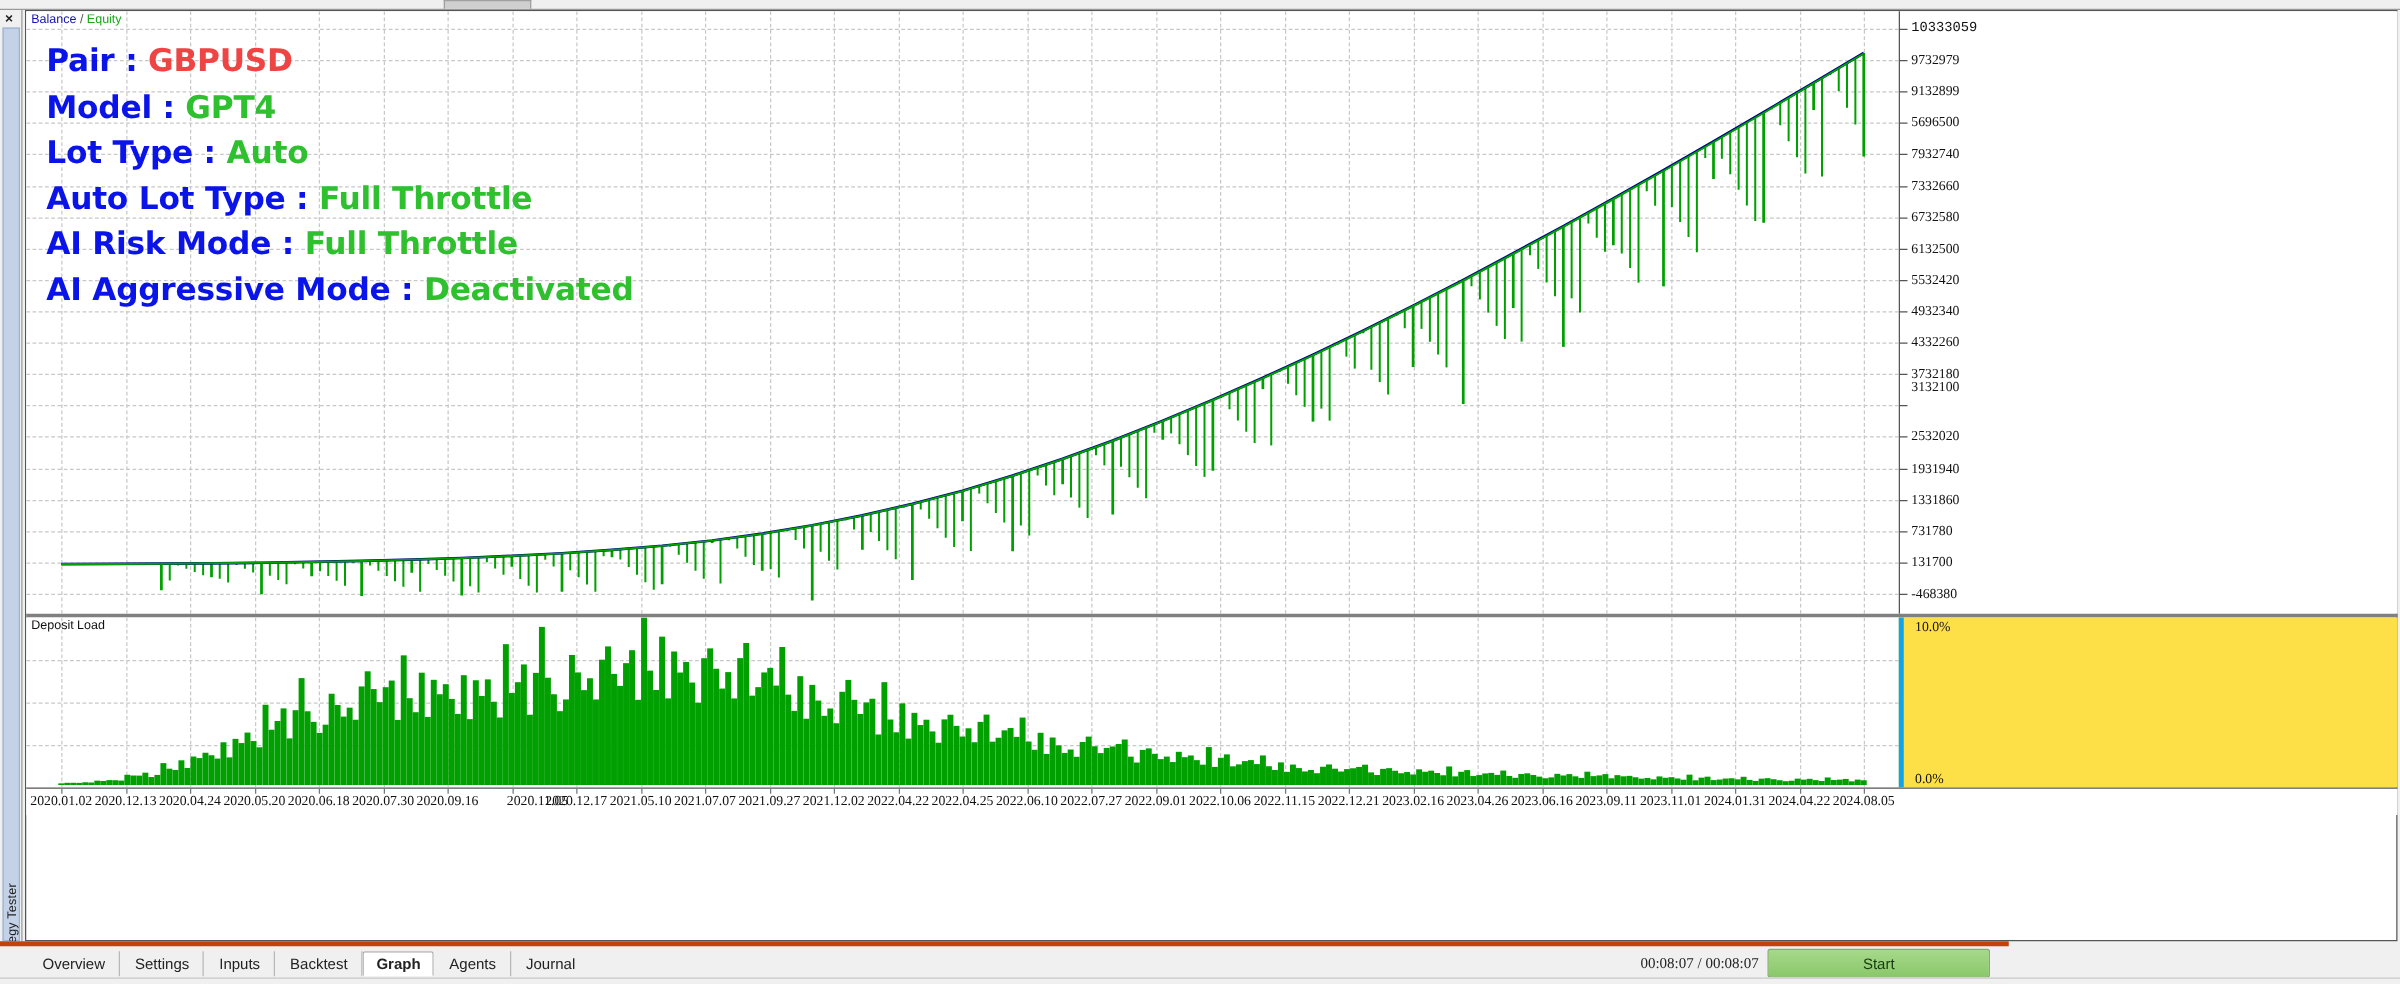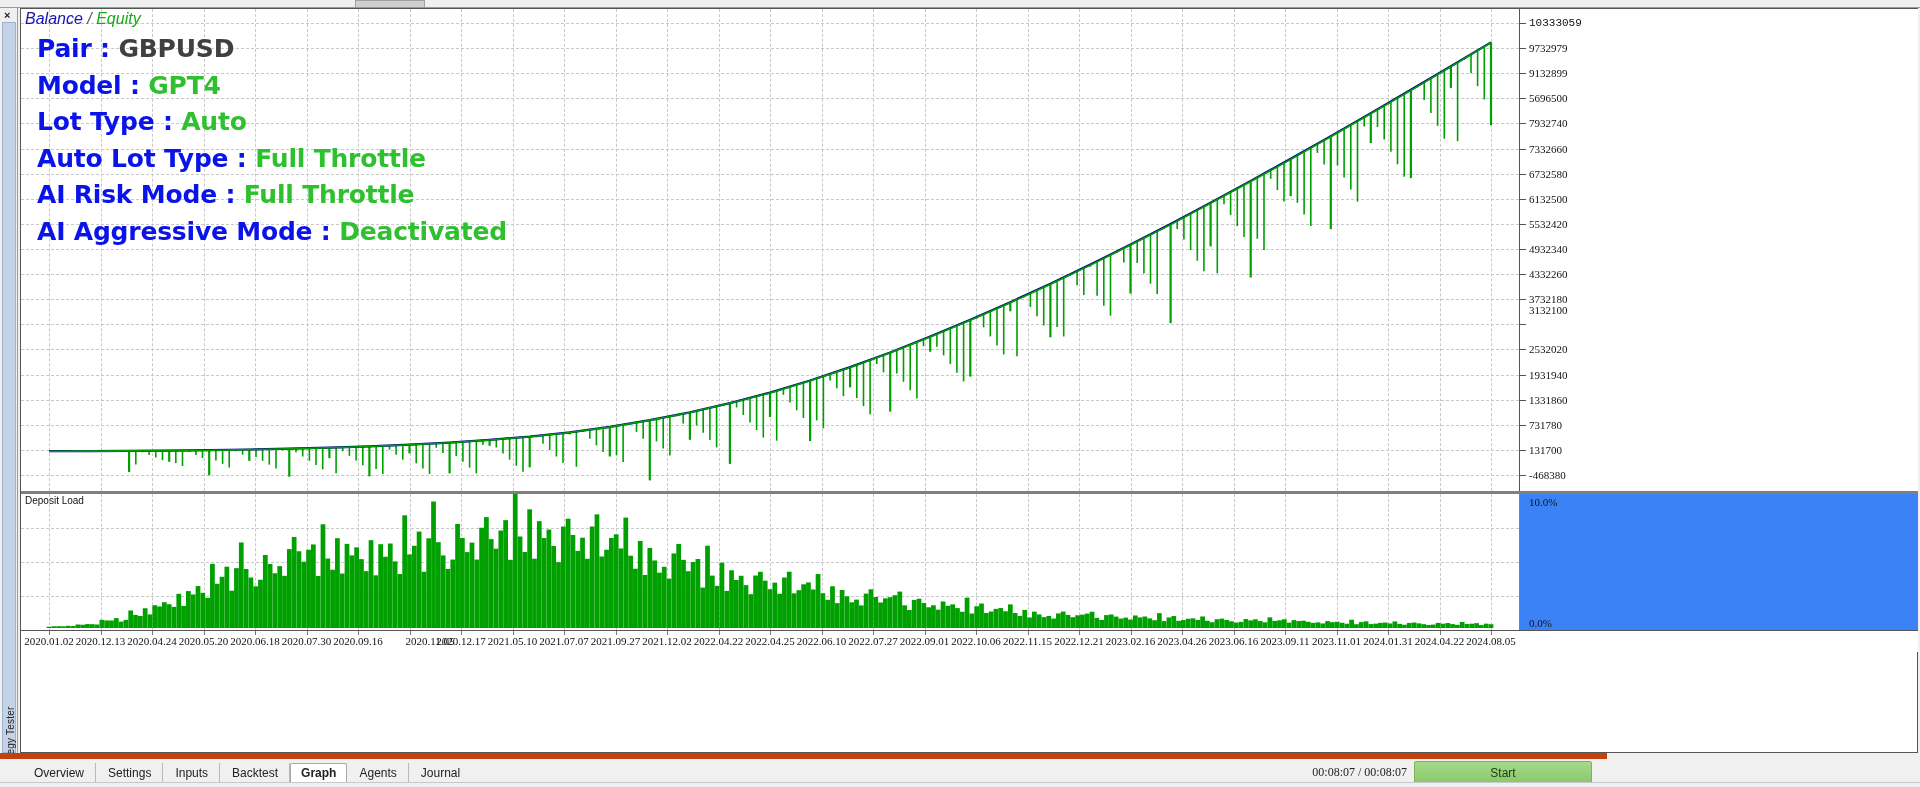--- a/index.html
+++ b/index.html
@@ -54,37 +54,37 @@
   .equity-pane {
     position: absolute; left: 0; top: 0; width: 1498px; height: 482px;
     overflow: hidden; background: #ffffff;
   }
   .grid-v, .grid-h { position: absolute; }
   .grid-v { top: 0; bottom: 0; width: 1px; border-left: 1px dashed #c8c8c8; }
   .grid-h { left: 0; right: 0; height: 1px; border-top: 1px dashed #c8c8c8; }
 
   .legend {
     position: absolute; left: 4px; top: 1px;
-    font-size: 16px; white-space: nowrap; z-index: 6; font-style: italic;
+    font-size: 10px; white-space: nowrap; z-index: 6;
   }
   .legend .lg-balance { color: #1515b0; }
   .legend .lg-sep { color: #555; }
   .legend .lg-equity { color: #18a818; }
 
   
   .info-block {
     position: absolute; left: 16px; top: 22px; z-index: 8;
     font-family: "DejaVu Sans", sans-serif;
   }
   .info-line {
     font-size: 25px; font-weight: bold; line-height: 36.5px;
     white-space: nowrap; letter-spacing: -0.2px;
   }
   .k-label { color: #0a14e8; }
-  .v-red   { color: #404040; text-align: center; }
+  .v-red   { color: #ef4444; text-align: center; }
   .v-green { color: #2fc02f; }
 
   
   .curve-svg { position: absolute; left: 0; top: 0; width: 1498px; height: 482px; z-index: 4; }
 
   
   .scale-right {
     position: absolute; left: 1498px; top: 0; width: 399px; height: 482px;
     background: #ffffff; border-left: 1px solid #555555;
   }
@@ -108,21 +108,21 @@
     position: absolute; left: 0; top: 485px; width: 1498px; height: 136px;
     overflow: hidden; background: #ffffff;
   }
   .load-title {
     position: absolute; left: 4px; top: 1px; font-size: 10px; color: #111; z-index: 6;
   }
   .load-svg { position: absolute; left: 0; top: 0; width: 1498px; height: 136px; z-index: 3; }
 
   .scale-right-load {
     position: absolute; left: 1498px; top: 485px; width: 399px; height: 136px;
-    background: #3b82f6; border-left: 1px solid #0ea5e9;
+    background: #fde047; border-left: 4px solid #0ea5e9;
   }
   .load-val-top {
     position: absolute; left: 9px; top: 2px; font-size: 11px; color: #111;
     font-family: "Liberation Serif", serif;
   }
   .load-val-bot {
     position: absolute; left: 9px; bottom: 1px; font-size: 11px; color: #111;
     font-family: "Liberation Serif", serif;
   }
 
@@ -134,21 +134,21 @@
   .x-label {
     position: absolute; top: 4px; font-size: 11px; color: #111;
     font-family: "Liberation Serif", serif; white-space: nowrap;
     transform: translateX(-50%);
   }
   .x-tickmark { position: absolute; top: 0; width: 1px; height: 4px; background: #777; }
 
   
   .tabbar {
     position: absolute; left: 0; top: 753px; width: 1607px; height: 34px;
-    background: #f0f0f0; border-top: 6px solid #c2410c;
+    background: #f0f0f0; border-top: 4px solid #c2410c;
   }
   .tabs { position: absolute; left: 22px; top: 4px; display: flex; align-items: stretch; height: 20px; }
   .tab {
     font-size: 12px; color: #222; padding: 2px 11px 2px 11px;
     line-height: 16px; cursor: pointer; white-space: nowrap;
     border-left: 1px solid transparent; border-right: 1px solid transparent;
   }
   .tab.sep { border-right: 1px solid #b8b8b8; }
   .tab.active {
     font-weight: bold; background: #ffffff;

